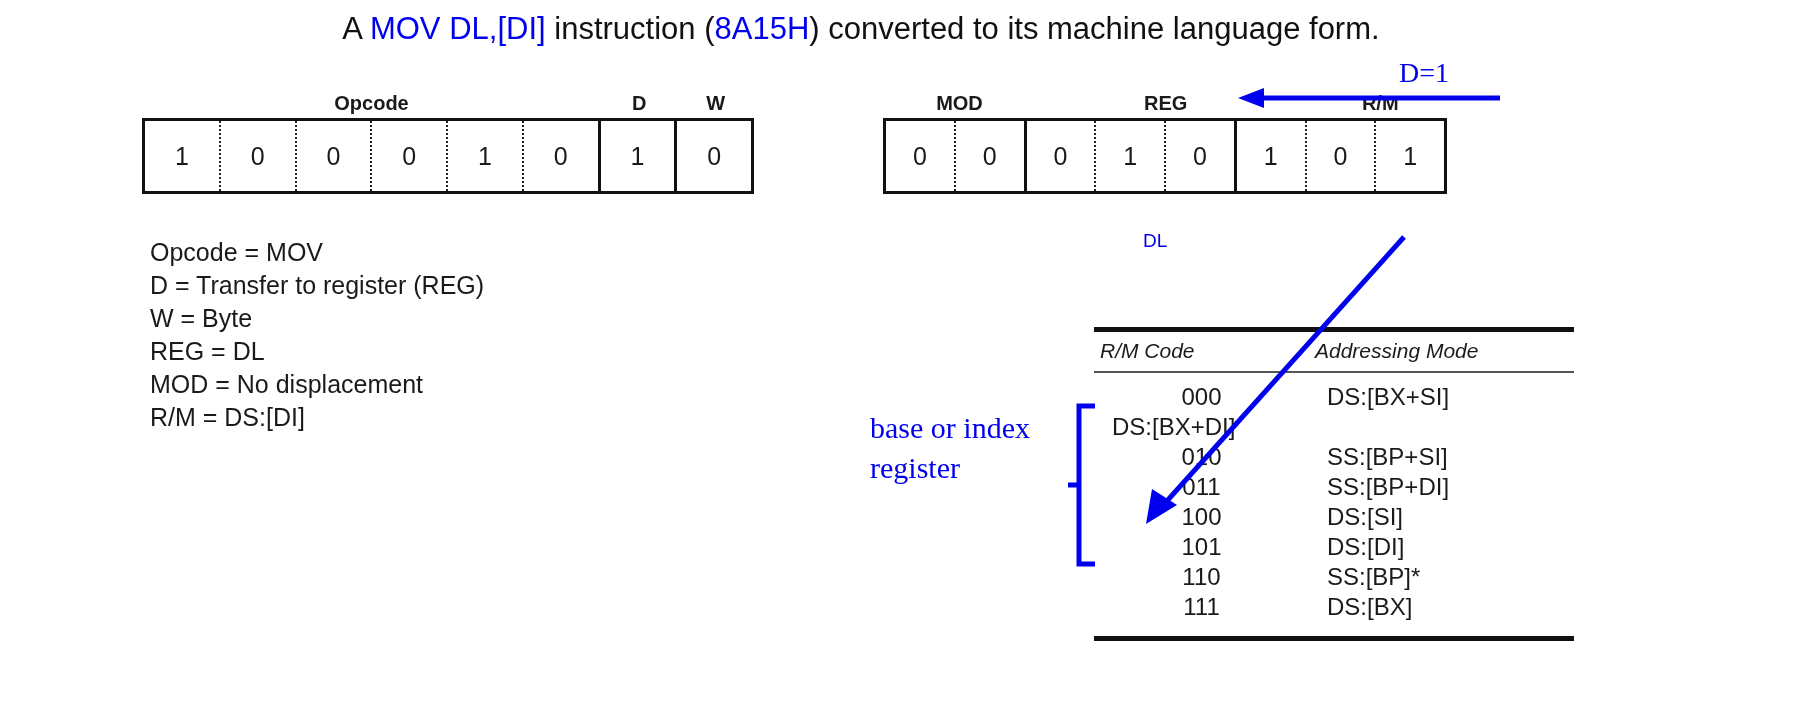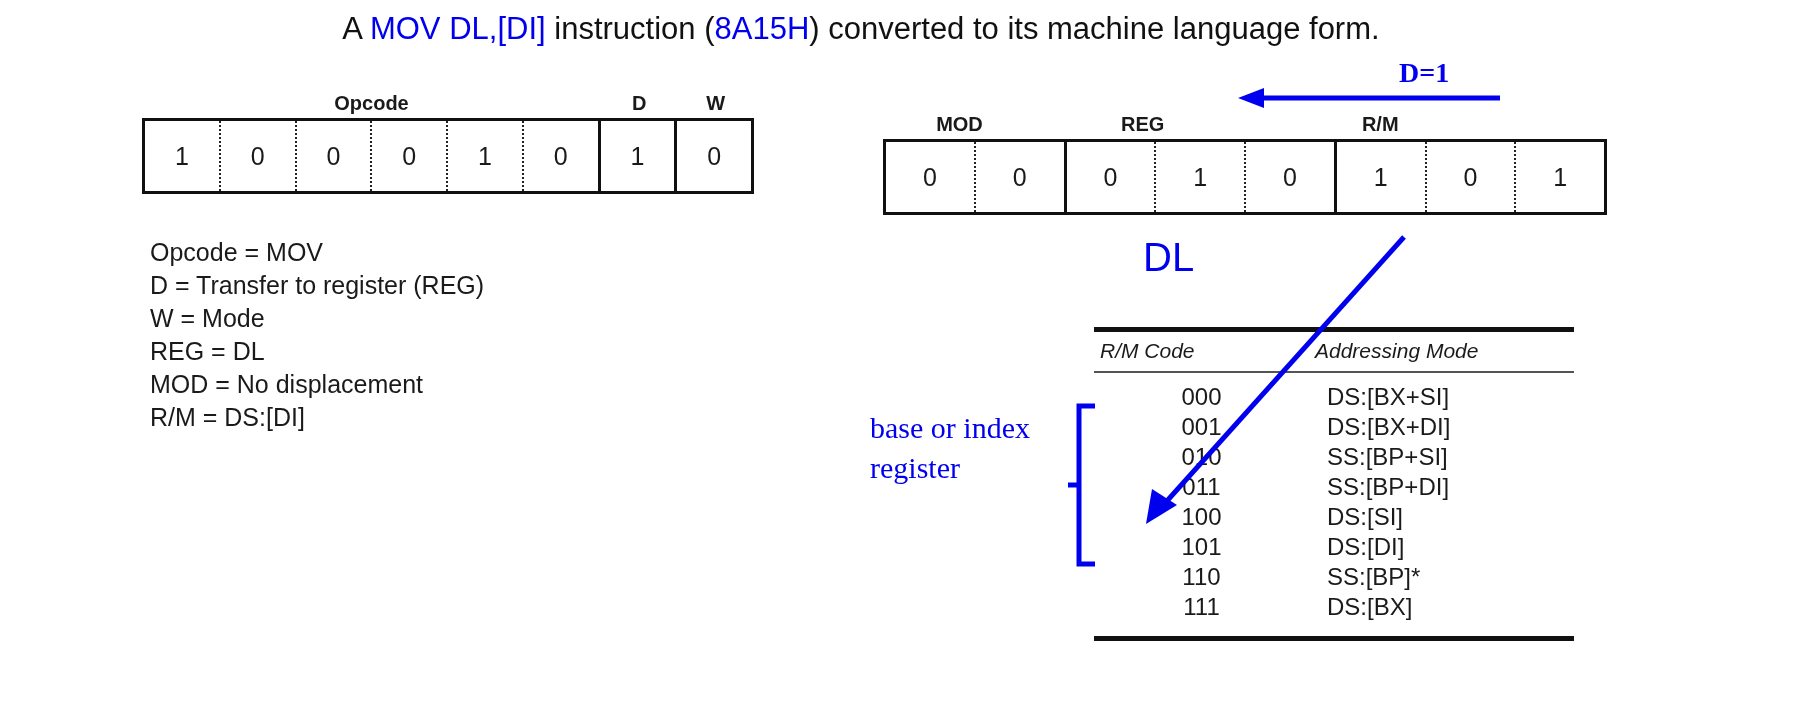--- a/index.html
+++ b/index.html
@@ -84,28 +84,28 @@
   
   .annot-blue {
     position: absolute;
     color: #0000ee;
     white-space: nowrap;
   }
   #annot-d1 {
     left: 1399px;
     top: 58px;
     font-family: "Liberation Serif", serif;
-    font-weight: bold;
+    font-weight: normal;
     font-size: 28px;
     line-height: 30px;
   }
   #annot-dl {
     left: 1143px;
-    top: 240px;
-    font-size: 40px;
+    top: 224px;
+    font-size: 19px;
     line-height: 34px;
   }
   #annot-baseindex {
     left: 870px;
     top: 408px;
     width: 210px;
     text-align: left;
     font-family: "Liberation Serif", serif;
     font-size: 30px;
     line-height: 40px;
@@ -178,44 +178,44 @@
     <div class="bitcell">0</div>
     <div class="bitcell">0</div>
     <div class="bitcell">0</div>
     <div class="bitcell">1</div>
     <div class="bitcell">0</div>
     <div class="bitcell group-start">1</div>
     <div class="bitcell group-start">0</div>
   </div>
 </div>
 
-<div class="byte-block" id="byte2-block" style="left:883px; top:88px; width:724px;margin-top:21px;">
+<div class="byte-block" id="byte2-block" style="left:883px; top:88px; width:564px;">
 
   <div class="field-labels">
     <div class="field-label" style="left:0px; width:153px;">MOD</div>
-    <div class="field-label" style="left:145px; width:229.5px;">REG</div>
+    <div class="field-label" style="left:168px; width:229.5px;">REG</div>
     <div class="field-label" style="left:382.5px; width:229.5px;">R/M</div>
   </div>
 
   <div class="bitrow" id="byte2-bits">
     <div class="bitcell first">0</div>
     <div class="bitcell">0</div>
     <div class="bitcell group-start">0</div>
     <div class="bitcell">1</div>
     <div class="bitcell">0</div>
     <div class="bitcell group-start">1</div>
     <div class="bitcell">0</div>
     <div class="bitcell">1</div>
   </div>
 </div>
 
 <div id="explain">
   <div>Opcode = MOV</div>
   <div>D = Transfer to register (REG)</div>
-  <div>W = Mode</div>
+  <div>W = Byte</div>
   <div>REG = DL</div>
   <div>MOD = No displacement</div>
   <div>R/M = DS:[DI]</div>
 </div>
 
 <div class="annot-blue" id="annot-d1">D=1</div>
 
 <div class="annot-blue" id="annot-dl">DL</div>
 
 <div class="annot-blue" id="annot-baseindex">base or index register</div>
@@ -226,21 +226,20 @@
     <div class="th-code">R/M Code</div>
     <div class="th-mode">Addressing Mode</div>
   </div>
   <div class="rule-thin"></div>
   <div class="tbody">
     <div class="trow">
       <div class="td-code">000</div>
       <div class="td-mode">DS:[BX+SI]</div>
     </div>
     <div class="trow">
-      <div class="td-code">001</div>
       <div class="td-mode">DS:[BX+DI]</div>
     </div>
     <div class="trow">
       <div class="td-code">010</div>
       <div class="td-mode">SS:[BP+SI]</div>
     </div>
     <div class="trow">
       <div class="td-code">011</div>
       <div class="td-mode">SS:[BP+DI]</div>
     </div>

